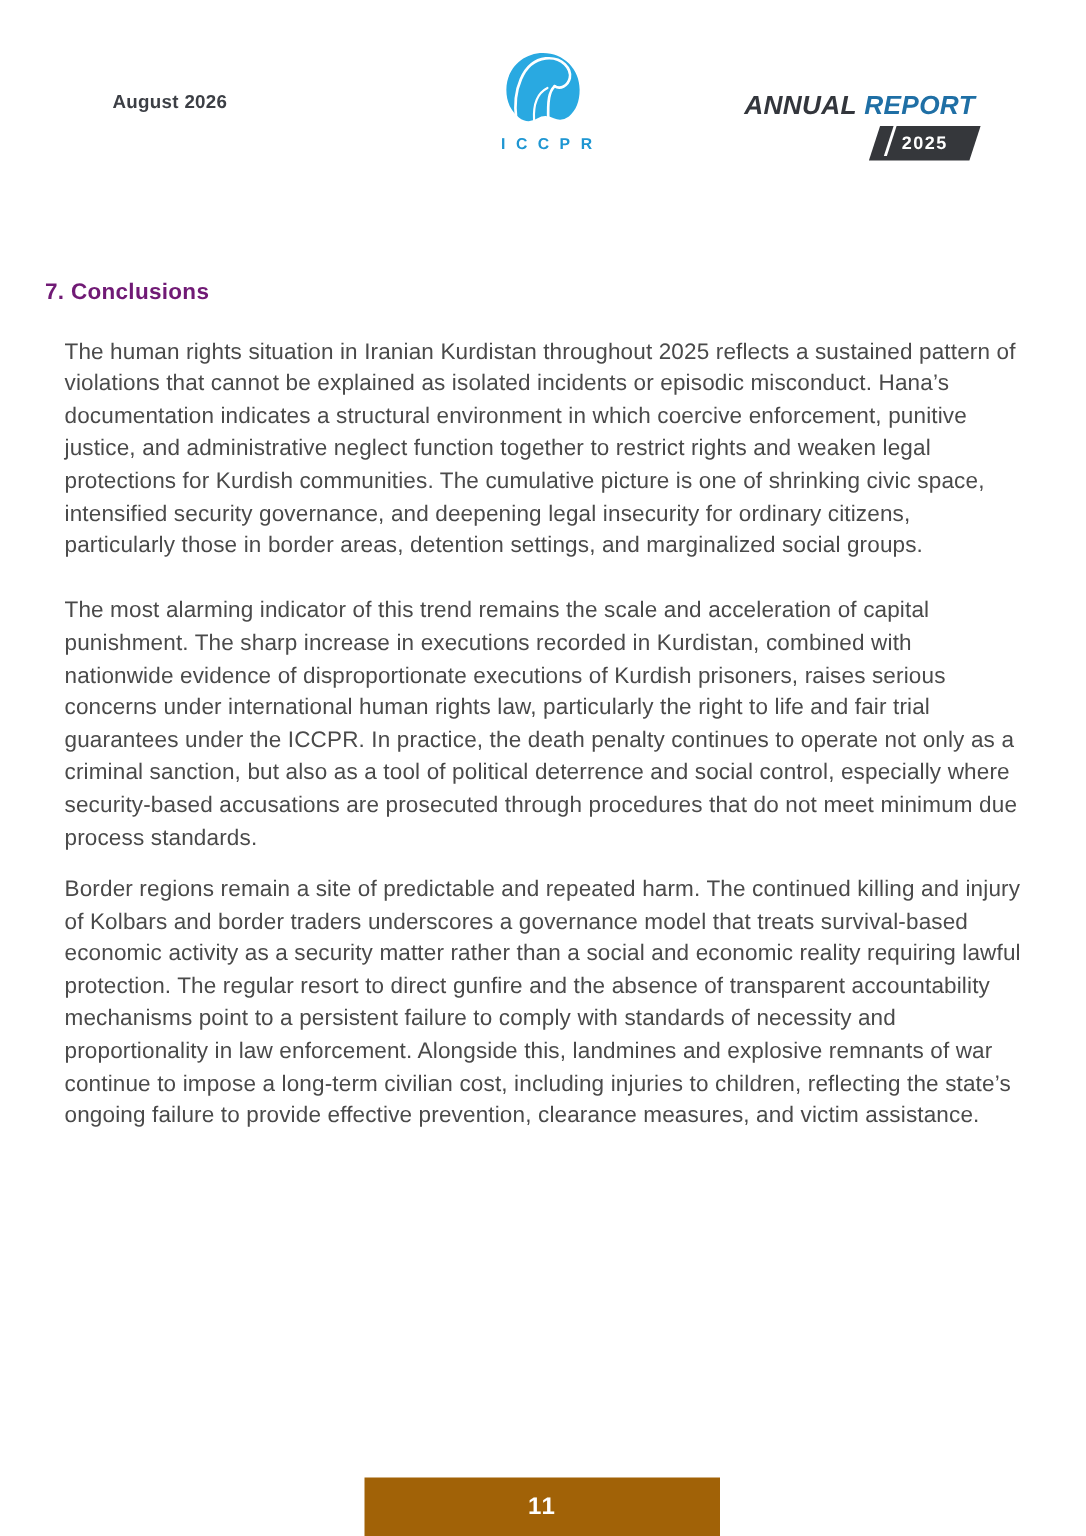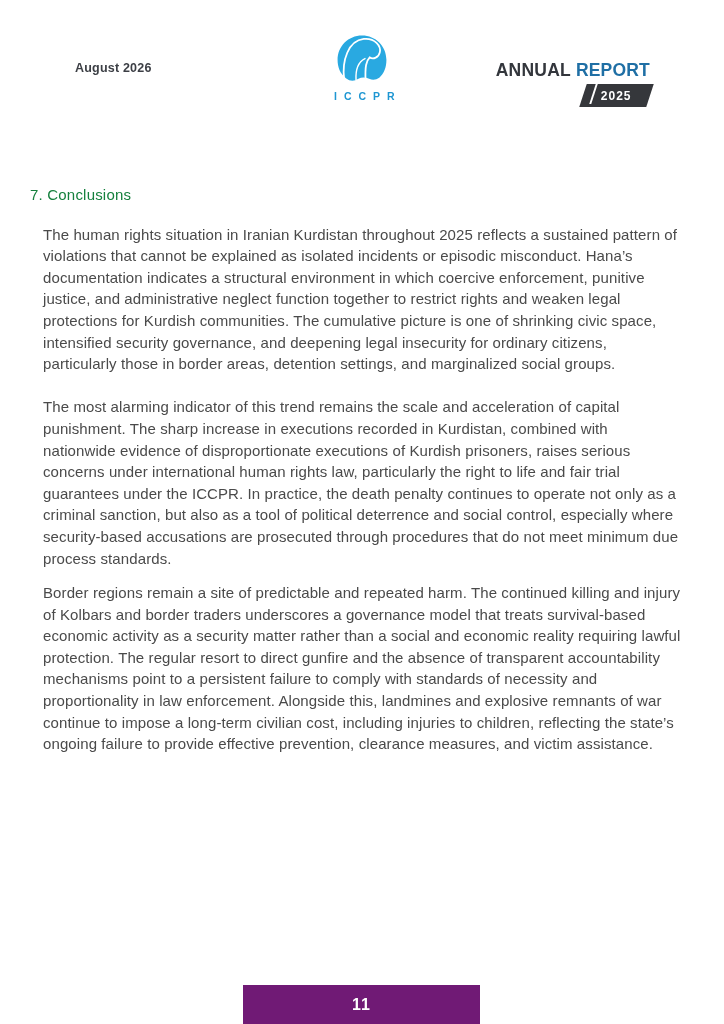--- a/index.html
+++ b/index.html
@@ -23,21 +23,21 @@
   .logo svg{display:block;margin:0 auto;}
   .logo-word{
     margin-top:1px;
     font-size:10.5px;font-weight:700;color:#1e96d2;
     letter-spacing:7px;text-indent:7px;white-space:nowrap;
   }
   .report-block{
     position:absolute;right:74px;top:60px;text-align:right;
   }
   .report-title{
-    font-size:17.5px;font-weight:800;letter-spacing:.2px;white-space:nowrap;
+    font-size:17.5px;font-weight:800;letter-spacing:.2px;white-space:nowrap;font-style:italic;
   }
   .report-title .annual{color:#33363c;}
   .report-title .report{color:#1f6fa5;margin-left:5px;}
   .year-badge{
     position:relative;
     display:inline-block;
     margin-top:3px;
     background:#35373b;
     transform:skewX(-18deg);
     padding:2px 18px 3px 18px;
@@ -50,28 +50,28 @@
     display:inline-block;transform:skewX(18deg);
     color:#ffffff;font-size:12px;font-weight:800;letter-spacing:1px;
   }
   
   .article{
     position:absolute;left:30px;top:184px;width:666px;
     color:#4a4a4a;font-size:15px;line-height:21.6px;letter-spacing:.1px;
   }
   .article h3{
     margin:0 0 18px 0;
-    font-size:15px;font-weight:400;color:#15803d;letter-spacing:.2px;
+    font-size:15px;font-weight:700;color:#701a75;letter-spacing:.2px;
   }
   .article p{margin:13px;}
   .article p.gap-after{margin-bottom:21.6px;}
   
   .page-footer{
     position:absolute;left:243px;top:985px;width:237px;height:39px;
-    background:#701a75;
+    background:#a16207;
     display:flex;align-items:center;justify-content:center;
   }
   .page-number{
     color:#ffffff;font-size:16px;font-weight:700;letter-spacing:1px;
   }
 </style>
 </head>
 <body>
 
 <div class="page">

